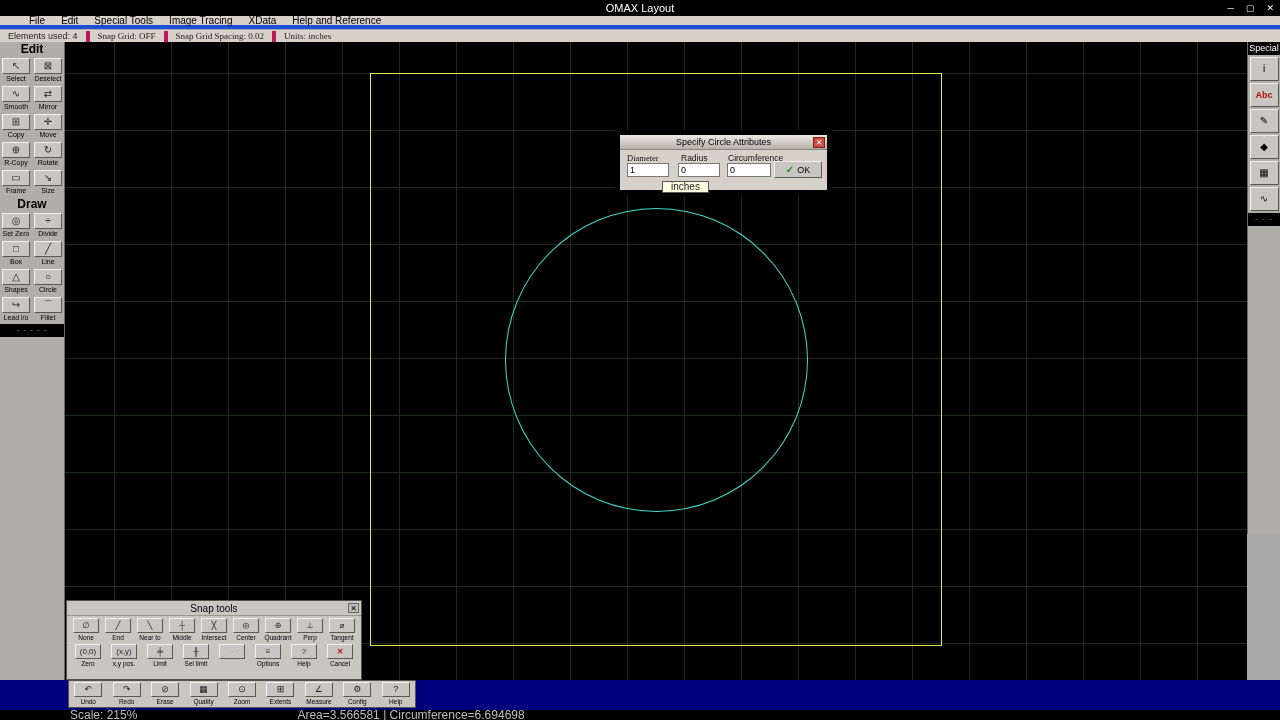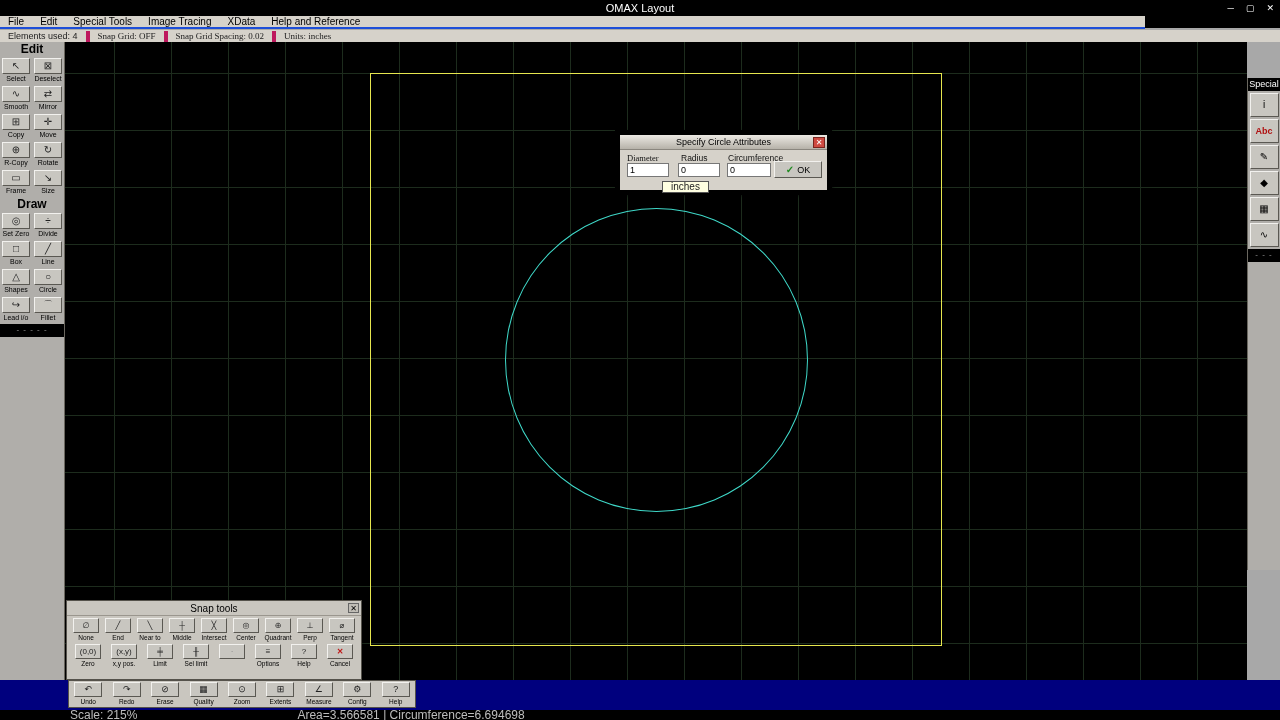--- a/index.html
+++ b/index.html
@@ -12,42 +12,42 @@
     color:#000;
   }
   .bvl {
     background:#c8c6c0;
     border-top:1px solid #f2f1ee;
     border-left:1px solid #f2f1ee;
     border-right:1px solid #5a5852;
     border-bottom:1px solid #5a5852;
   }
   
-  .titlebar{position:absolute;left:0;top:0;width:1280px;height:28px;background:#000;}
+  .titlebar{position:absolute;left:0;top:0;width:1280px;height:16px;background:#000;}
   .titlebar .title{color:#fff;font-size:11px;text-align:center;line-height:16px;}
   .win-controls{position:absolute;right:6px;top:0;height:16px;display:flex;gap:12px;align-items:center;}
   .win-controls span{color:#fff;font-size:9px;line-height:16px;cursor:default;}
   
-  .menubar{position:absolute;left:0;top:16px;width:1145px;height:13px;background:#d6d2ca;border-bottom:2px solid #1d4ed8;display:flex;align-items:center;}
+  .menubar{position:absolute;left:0;top:16px;width:1280px;height:13px;background:#d6d2ca;border-bottom:4px solid #1d4ed8;display:flex;align-items:center;padding-left:21px;}
   .menubar span{font-size:10px;padding:0 8px;line-height:12px;}
   
   .statusbar{position:absolute;left:0;top:30px;width:1280px;height:12px;background:#d6d2ca;display:flex;align-items:center;}
   .statusbar .seg{font-size:9px;line-height:11px;padding:0 8px;color:#222;}
   .statusbar .seg:first-child{}
   .statusbar .seg + .seg{border-left:4px solid #be185d;font-family:Liberation Serif, serif;}
   
   .left-panel{position:absolute;left:0;top:42px;width:65px;height:638px;background:#b0aeaa;border-right:1px solid #6a675f;}
   .panel-header{font-weight:bold;font-size:12px;text-align:center;height:15px;line-height:15px;}
   .tool-grid{display:grid;grid-template-columns:32px 32px;justify-content:center;}
   .tool-cell{height:28px;display:flex;flex-direction:column;align-items:center;padding-top:1px;}
   .tool-btn{width:28px;height:16px;font-size:10px;line-height:13px;text-align:center;cursor:pointer;color:#222;}
   .tool-label{font-size:7px;line-height:9px;white-space:nowrap;}
   .black-divider{background:#000;color:#9a9a9a;font-size:8px;text-align:center;height:13px;line-height:12px;letter-spacing:1px;}
   
-  .right-panel{position:absolute;left:1247px;top:42px;width:33px;height:492px;background:#b0aeaa;border-left:1px solid #6a675f;margin-top:36px;}
+  .right-panel{position:absolute;left:1247px;top:42px;width:33px;height:492px;background:#b0aeaa;border-left:1px solid #6a675f;}
   .right-header{background:#000;color:#fff;font-size:9px;text-align:center;height:13px;line-height:13px;}
   .right-btn{width:29px;height:24px;margin:2px auto;font-size:10px;text-align:center;line-height:22px;cursor:pointer;}
   .right-btn.abc{color:#b01010;font-weight:bold;font-size:9px;}
   
   .canvas{
     position:absolute;left:65px;top:42px;width:1182px;height:638px;background:#000;
     background-image:linear-gradient(#1d2c1d 1px,transparent 1px),linear-gradient(90deg,#1d2c1d 1px,transparent 1px);
     background-size:57px 57px;background-position:-8px -26px;
   }
   .yellow-rect{position:absolute;left:305px;top:31px;width:572px;height:573px;border:1px solid #e6e64e;}

